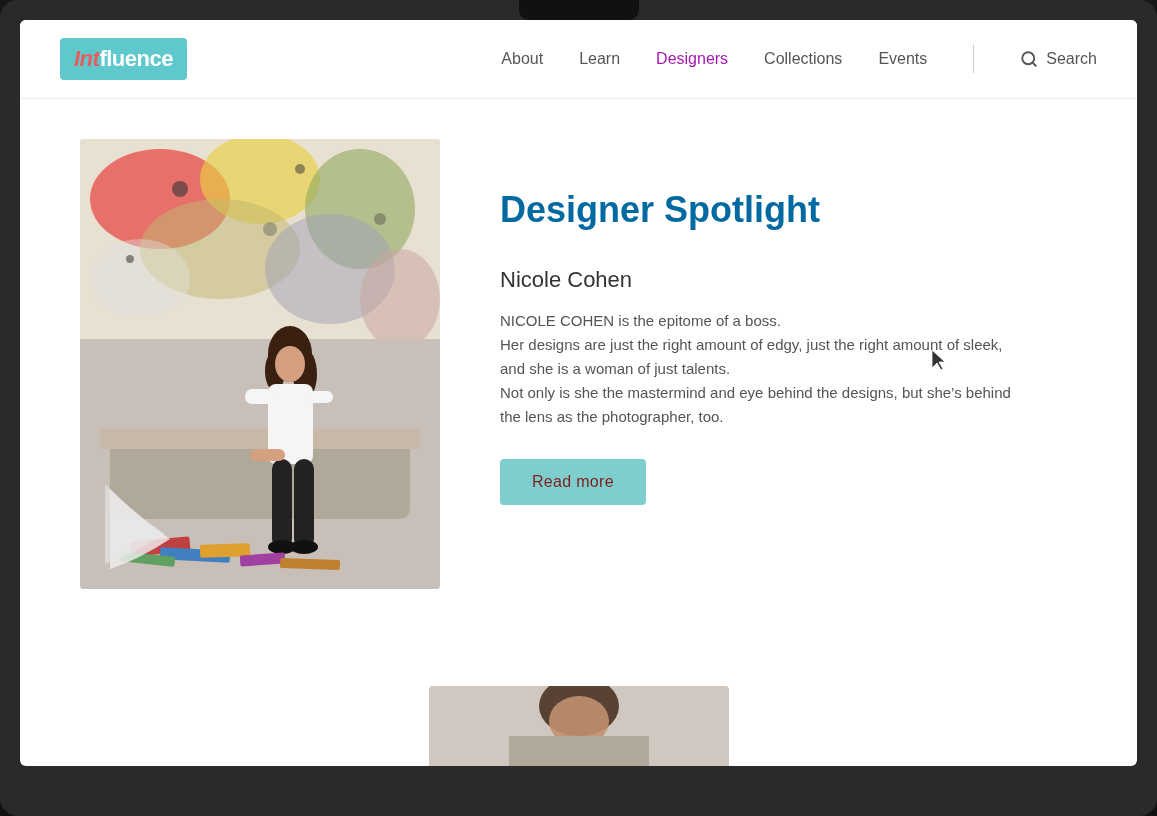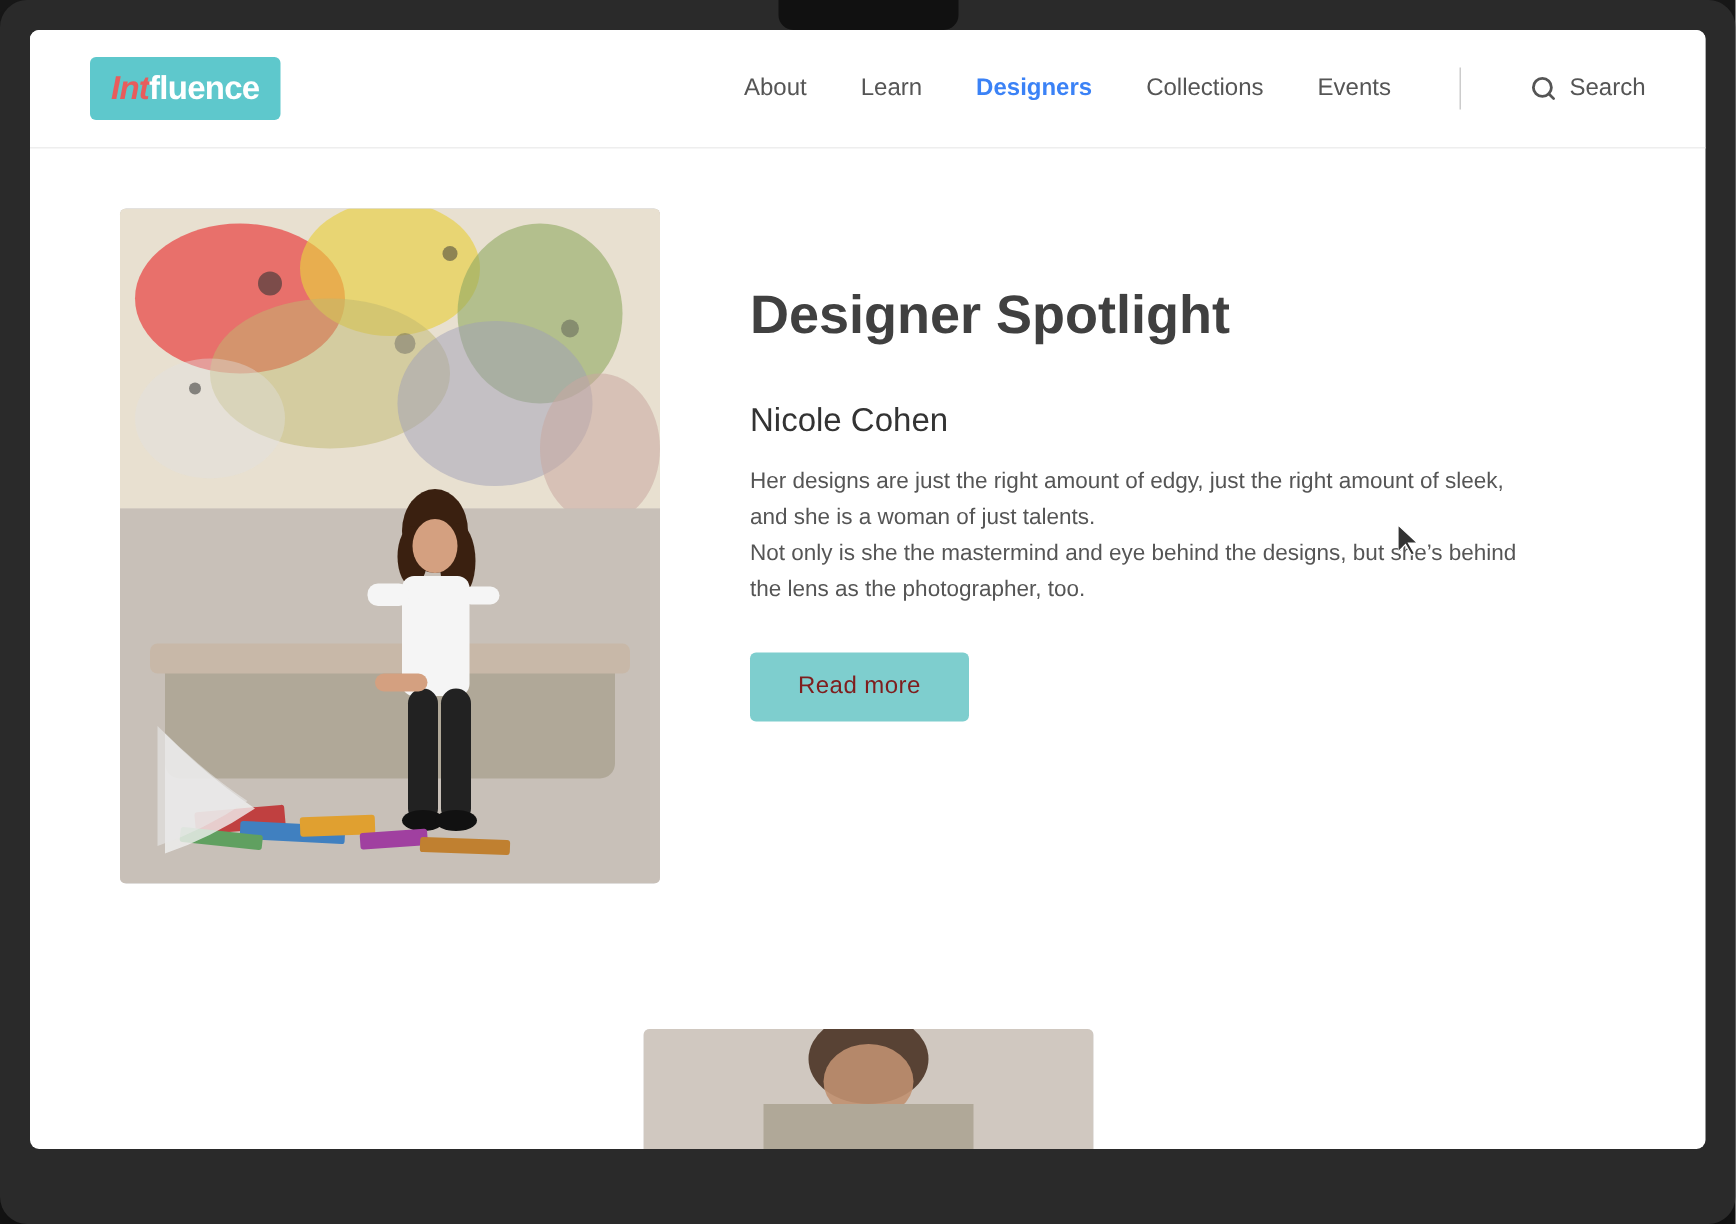--- a/index.html
+++ b/index.html
@@ -143,21 +143,21 @@
 
     
     .designer-info {
       flex: 1;
       padding-top: 50px;
     }
 
     .spotlight-title {
       font-size: 36px;
       font-weight: 700;
-      color: #404040;
+      color: #0369a1;
       margin-bottom: 30px;
       font-family: 'Arial', sans-serif;
     }
 
     .designer-name {
       font-size: 22px;
       font-weight: 500;
       color: #333;
       margin-bottom: 16px;
       font-family: 'Arial', sans-serif;
@@ -223,21 +223,21 @@
       </div>
 
       <ul class="nav-links">
         <li>
           <a href="#">About</a>
         </li>
         <li>
           <a href="#">Learn</a>
         </li>
         <li>
-          <a href="#" class="active" style="color: #3b82f6; font-weight: bold;">Designers</a>
+          <a href="#" class="active" style="color: #a21caf;">Designers</a>
         </li>
         <li>
           <a href="#">Collections</a>
         </li>
         <li>
           <a href="#">Events</a>
         </li>
         <li class="nav-divider"></li>
         <li>
           <div class="nav-search">
@@ -310,20 +310,21 @@
           <path d="M 25 345 Q 55 375 85 395 Q 55 415 25 425 Z" fill="#e8e8e8" opacity="0.6"></path>
         </svg>
       </div>
 
       <div class="designer-info">
         <h1 class="spotlight-title">Designer Spotlight</h1>
 
         <h2 class="designer-name">Nicole Cohen</h2>
 
         <div class="designer-bio">
+          <p>NICOLE COHEN is the epitome of a boss.</p>
           <p>Her designs are just the right amount of edgy, just the right amount of sleek,</p>
           <p>and she is a woman of just talents.</p>
           <p>Not only is she the mastermind and eye behind the designs, but she’s behind</p>
           <p>the lens as the photographer, too.</p>
         </div>
 
         <button class="read-more-btn" style="background: rgb(126, 206, 206);">Read more</button>
       </div>
 
     </div>

